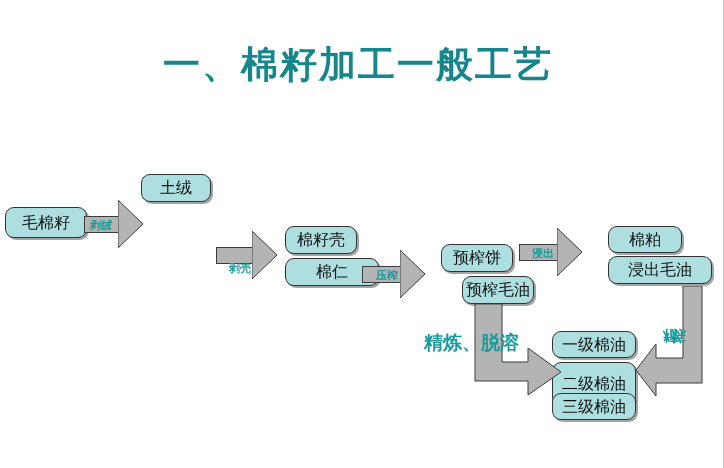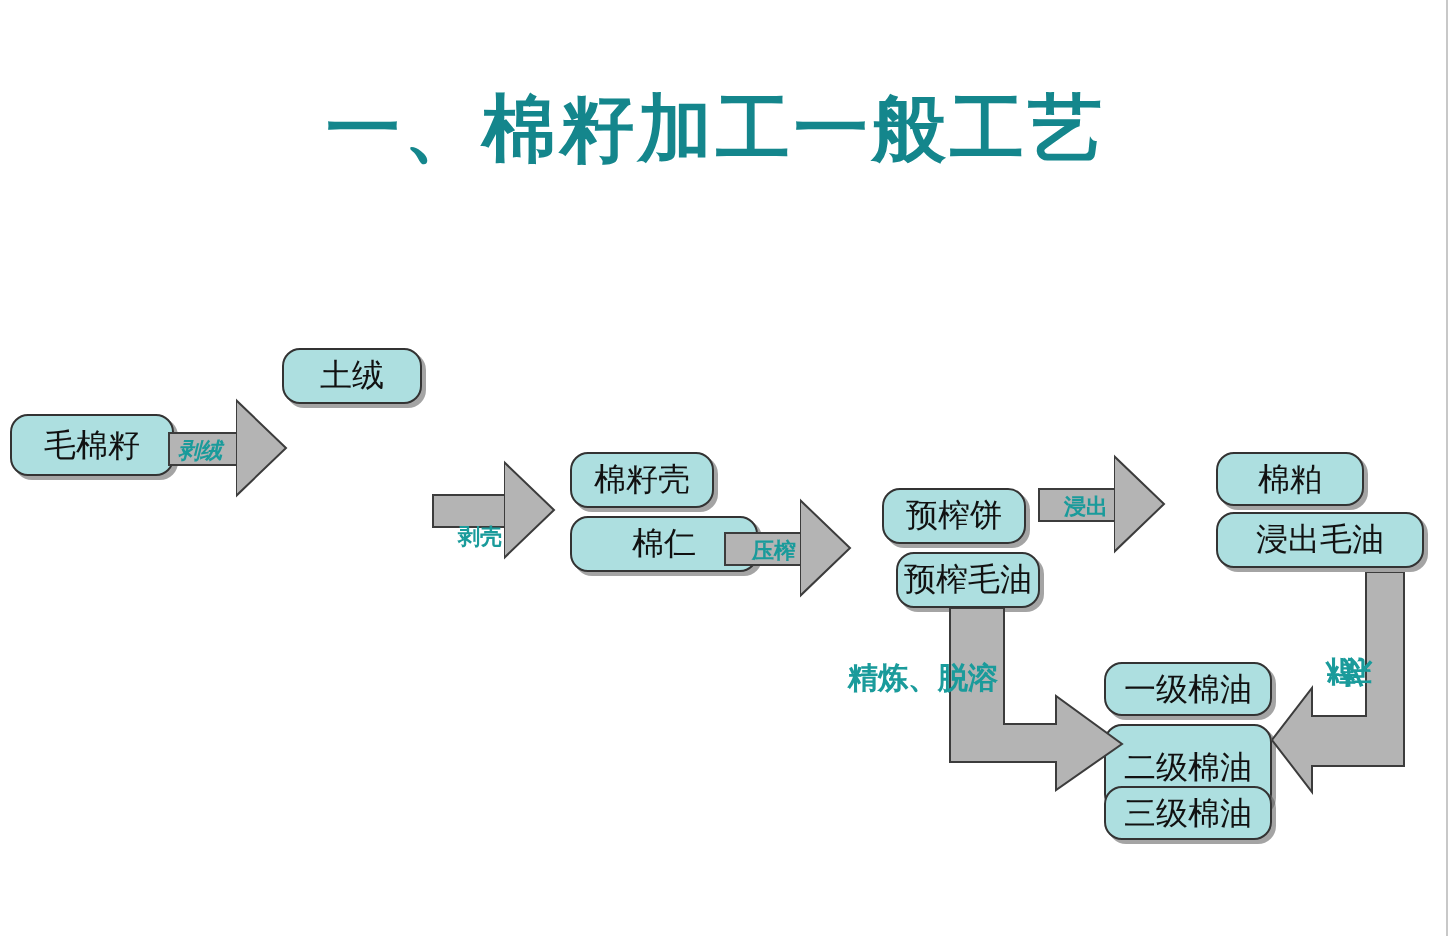--- a/index.html
+++ b/index.html
@@ -48,21 +48,21 @@
   }
   .arrow-label {
     position: absolute;
     color: #1a9b9b;
     font-family: "DejaVu Serif", "Liberation Serif", serif;
     font-weight: bold;
     white-space: nowrap;
     z-index: 6;
   }
   .lbl-small { font-size: 11px; }
-  .lbl-big { font-size: 15px; }
+  .lbl-big { font-size: 19px; }
   .arrow-h {
     position: absolute;
     background: #b4b4b4;
     border: 1px solid #3c3c3c;
     z-index: 3;
   }
   .bent {
     position: absolute;
     z-index: 3;
   }
@@ -111,21 +111,21 @@
 
   <div class="arrow-h" style="left:362px; top:266px; width:42px; height:15px;"></div>
   <div class="bent" style="left:400px; top:246px; width:26px; height:56px;">
     <svg width="26" height="56" viewBox="0 0 26 56">
       <polygon points="0,4 25,28 0,52" fill="#b4b4b4" stroke="#3c3c3c" stroke-width="1"></polygon>
     </svg>
   </div>
   <div class="arrow-label lbl-small" style="left:376px; top:268px;">压榨</div>
 
   <div class="node" style="left:441px; top:244px; width:72px; height:28px;">预榨饼</div>
-  <div class="node" style="left:448px; top:276px; width:72px; height:28px;">预榨毛油</div>
+  <div class="node" style="left:462px; top:276px; width:72px; height:28px;">预榨毛油</div>
 
   <div class="arrow-h" style="left:519px; top:244px; width:42px; height:15px;"></div>
   <div class="bent" style="left:557px; top:224px; width:26px; height:56px;">
     <svg width="26" height="56" viewBox="0 0 26 56">
       <polygon points="0,4 25,28 0,52" fill="#b4b4b4" stroke="#3c3c3c" stroke-width="1"></polygon>
     </svg>
   </div>
   <div class="arrow-label lbl-small" style="left:532px; top:246px;">浸出</div>
 
   <div class="node" style="left:608px; top:226px; width:74px; height:27px;">棉粕</div>

